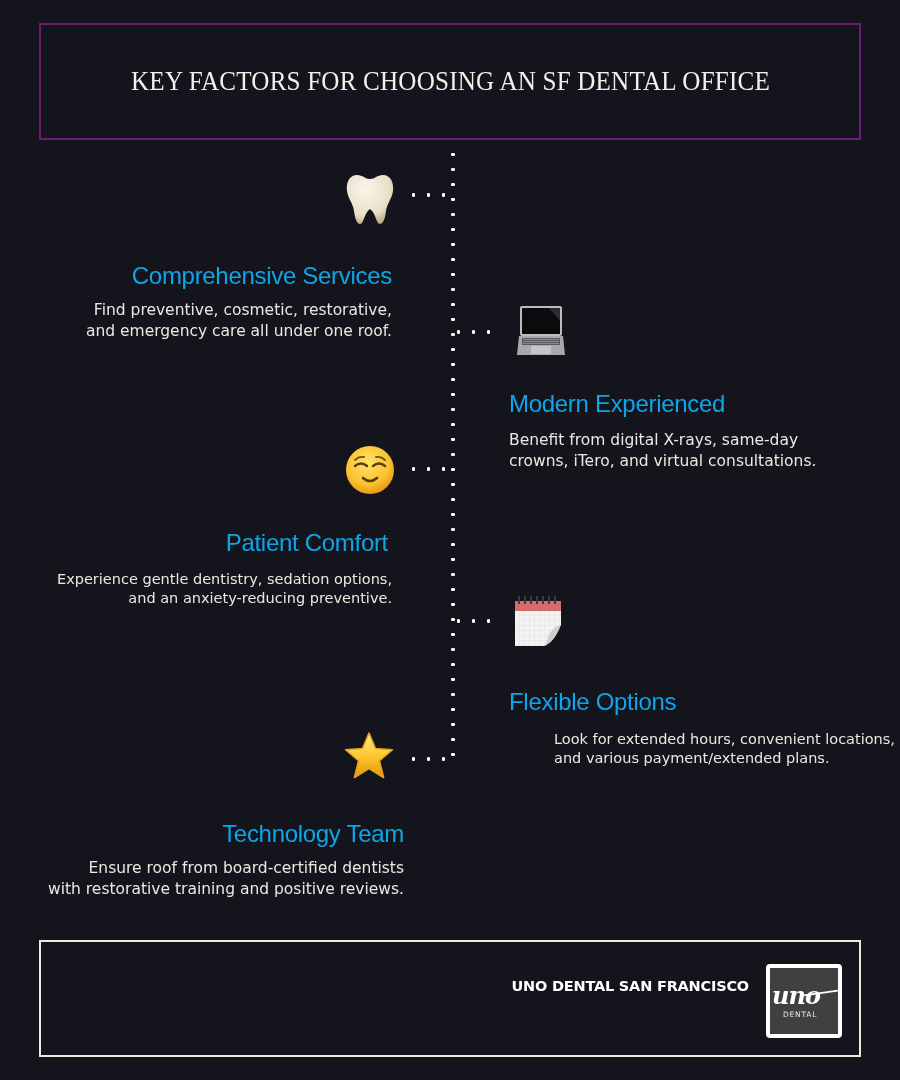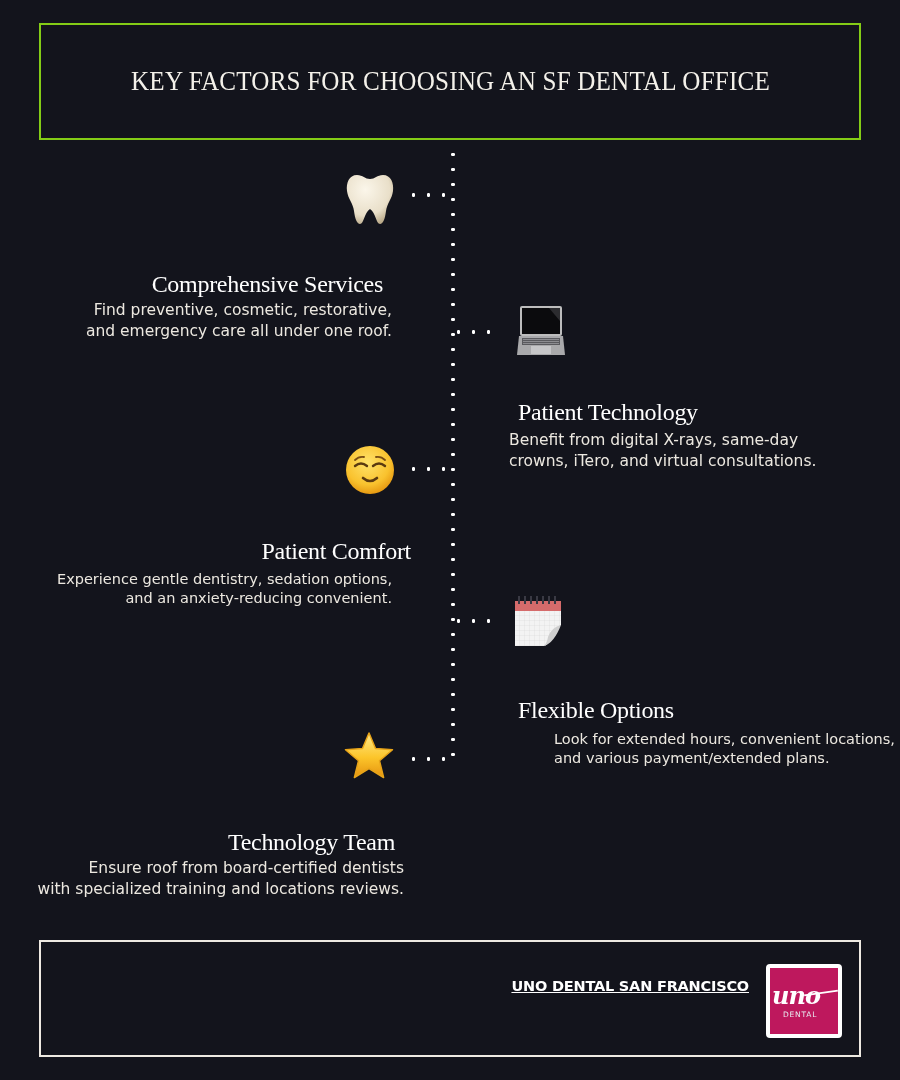--- a/index.html
+++ b/index.html
@@ -6,21 +6,21 @@
     body {
       width: 900px; height: 1080px;
       background: #13141c;
       position: relative;
       overflow: hidden;
       color: #f2eee6;
     }
     .title-box {
       position: absolute; left: 39px; top: 23px;
       width: 818px; height: 113px;
-      border: 2px solid #84cc16;
+      border: 2px solid #701a75;
       box-sizing: content-box;
       display: flex; align-items: center; justify-content: center;
     }
     .title-box h1 {
       margin: 0;
       font-family: "Liberation Serif", "DejaVu Serif", serif;
       font-weight: normal;
       font-size: 27px;
       letter-spacing: 0.2px;
       color: #f4f1ea;
@@ -40,25 +40,25 @@
       background-size: 15px 4px;
       background-repeat: repeat-x;
     }
     .icon {
       position: absolute;
       width: 52px; height: 52px;
       display: flex; align-items: center; justify-content: center;
     }
     .heading {
       position: absolute;
-      margin: 9px;
-      font-family: Liberation Serif, serif;
+      margin: 0;
+      font-family: Liberation Sans, sans-serif;
       font-weight: normal;
       font-size: 24px;
-      color: #ffffff;
+      color: #0ea5e9;
       white-space: nowrap;
       letter-spacing: -0.3px;
     }
     .desc {
       position: absolute;
       margin: 0;
       font-family: "DejaVu Sans", "Liberation Sans", sans-serif;
       font-size: 15.5px;
       line-height: 21px;
       color: #ece8e0;
@@ -73,32 +73,31 @@
       width: 818px; height: 113px;
       border: 2px solid #eeeae2;
       box-sizing: content-box;
     }
     .brand-name {
       position: absolute; right: 110px; top: 36px;
       font-family: "DejaVu Sans", "Liberation Sans", sans-serif;
       font-weight: bold; font-size: 14.5px;
       color: #ffffff; letter-spacing: -0.2px;
       white-space: nowrap;
-      text-decoration: underline;
     }
     .brand-url {
       position: absolute; right: 110px; top: 63px;
       font-family: "DejaVu Sans", "Liberation Sans", sans-serif;
       font-size: 15px; color: #eeeeee;
       white-space: nowrap;
     }
     .logo {
       position: absolute; left: 725px; top: 22px;
       width: 68px; height: 66px;
-      background: #be185d;
+      background: #404040;
       border: 4px solid #ffffff;
       border-radius: 4px;
       overflow: hidden;
     }
     .logo-script {
       position: absolute; left: 2px; top: 13px;
       font-family: "DejaVu Serif", serif;
       font-style: italic; font-weight: bold;
       font-size: 24px; color: #ffffff;
       letter-spacing: -1px;
@@ -153,21 +152,21 @@
     <path d="M4 31 L48 31 L50 50 L2 50 Z" fill="#a9a9ab"></path>
     <rect x="7" y="33" width="38" height="7" fill="#5a5a5e"></rect>
     <g fill="#8c8c90">
       <rect x="8" y="34" width="36" height="1"></rect>
       <rect x="8" y="36" width="36" height="1"></rect>
       <rect x="8" y="38" width="36" height="1"></rect>
     </g>
     <rect x="16" y="41" width="20" height="8" fill="#c6c6c8"></rect>
   </svg>
 </div>
-<h2 class="heading left" style="left:509px; top:390px;">Patient Technology</h2>
+<h2 class="heading left" style="left:509px; top:390px;">Modern Experienced</h2>
 <p class="desc left" style="left:509px; top:430px;">
   <span>Benefit from digital X-rays, same-day</span><br>
   <span>crowns, iTero, and virtual consultations.</span>
 </p>
 
 <div class="hdots" style="left:406px; top:467px; width:48px;"></div>
 <div class="icon" style="left:344px; top:444px;">
   <svg width="50" height="50" viewBox="0 0 50 50">
     <defs>
       <radialGradient id="fg" cx="45%" cy="35%" r="65%">
@@ -177,24 +176,24 @@
       </radialGradient>
     </defs>
     <circle cx="25" cy="25" r="24" fill="url(#fg)"></circle>
     <path d="M10 21 Q16 16 22 21" stroke="#5b3a10" stroke-width="2.4" fill="none" stroke-linecap="round"></path>
     <path d="M28 21 Q34 16 40 21" stroke="#5b3a10" stroke-width="2.4" fill="none" stroke-linecap="round"></path>
     <path d="M10 15 Q14 11 19 12" stroke="#7a4e14" stroke-width="1.8" fill="none" stroke-linecap="round"></path>
     <path d="M31 12 Q36 11 40 15" stroke="#7a4e14" stroke-width="1.8" fill="none" stroke-linecap="round"></path>
     <path d="M18 33 Q25 39 32 33" stroke="#5b3a10" stroke-width="2.6" fill="none" stroke-linecap="round"></path>
   </svg>
 </div>
-<h2 class="heading right" style="right:480px; top:529px;">Patient Comfort</h2>
+<h2 class="heading right" style="right:512px; top:529px;">Patient Comfort</h2>
 <p class="desc right sm" style="right:508px; top:570px;">
   <span>Experience gentle dentistry, sedation options,</span><br>
-  <span>and an anxiety-reducing convenient.</span>
+  <span>and an anxiety-reducing preventive.</span>
 </p>
 
 <div class="hdots" style="left:451px; top:619px; width:50px;"></div>
 <div class="icon" style="left:512px; top:595px;">
   <svg width="48" height="52" viewBox="0 0 48 52">
     <defs>
       <pattern id="grid" width="5" height="5" patternUnits="userSpaceOnUse">
         <path d="M5 0 L0 0 0 5" fill="none" stroke="#d6d6d6" stroke-width="0.6"></path>
       </pattern>
     </defs>
@@ -229,21 +228,21 @@
         <stop offset="0.55" stop-color="#fcc52a"></stop>
         <stop offset="1" stop-color="#e5930f"></stop>
       </linearGradient>
     </defs>
     <path d="M26 2 L32.5 17.5 L49.5 18.8 L36.5 29.8 L40.6 46.5 L26 37.5 L11.4 46.5 L15.5 29.8 L2.5 18.8 L19.5 17.5 Z" fill="url(#sg)" stroke="#e8a418" stroke-width="1.5" stroke-linejoin="round"></path>
   </svg>
 </div>
 <h2 class="heading right" style="right:496px; top:820px;">Technology Team</h2>
 <p class="desc right" style="right:496px; top:858px;">
   <span>Ensure roof from board-certified dentists</span><br>
-  <span>with specialized training and locations reviews.</span>
+  <span>with restorative training and positive reviews.</span>
 </p>
 
 <div class="footer-box">
   <div class="brand-name">UNO DENTAL SAN FRANCISCO</div>
   <div class="logo">
     <span class="logo-script">uno</span>
     <span class="logo-swash"></span>
     <span class="logo-sub">DENTAL</span>
   </div>
 </div>

